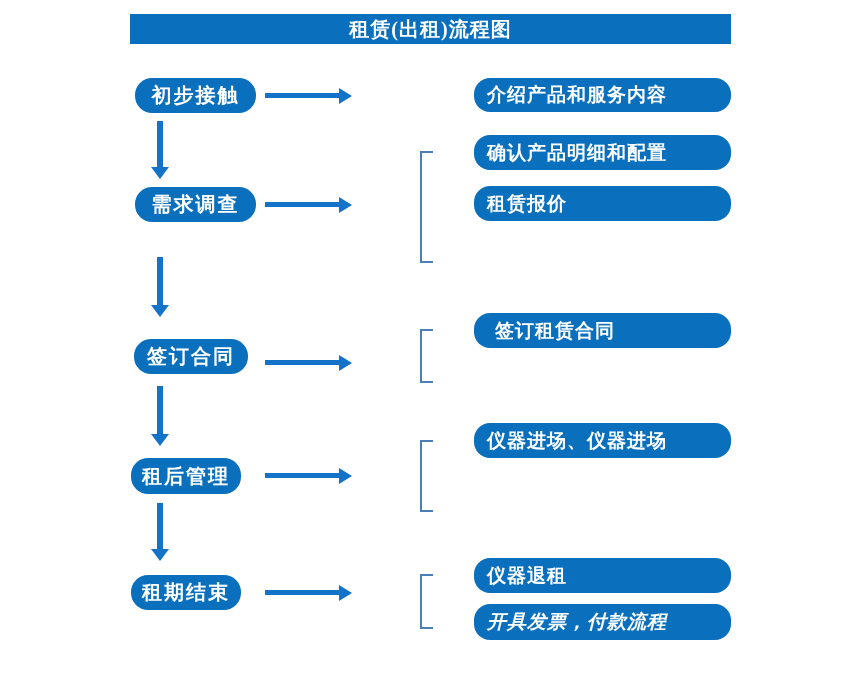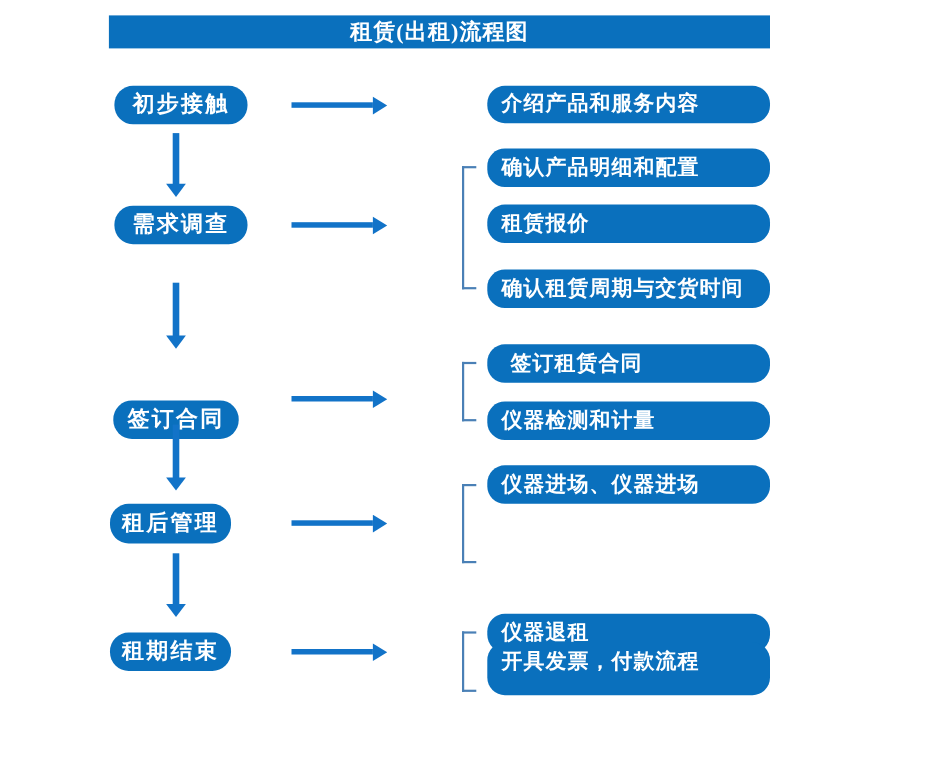--- a/index.html
+++ b/index.html
@@ -10,20 +10,21 @@
     background: #ffffff;
     font-family: "Liberation Serif", "DejaVu Serif", serif;
     overflow: hidden;
   }
   .box {
     position: absolute;
     background: #0a70bd;
     color: #ffffff;
     font-weight: bold;
     box-sizing: border-box;
+    margin-left: 31px;
   }
   .title-bar {
     left: 99px; top: 14px; width: 601px; height: 30px;
     line-height: 30px; text-align: center;
     font-size: 20px; letter-spacing: 1px;
   }
   .step {
     text-align: center;
     font-size: 20px;
     letter-spacing: 2px;
@@ -33,34 +34,34 @@
     left: 443px; width: 257px;
     font-size: 19px;
     letter-spacing: 1px;
     padding-left: 13px;
     text-align: left;
     border-radius: 16px;
   }
   
   .step-1 { left: 104px; top: 78px;  width: 121px; height: 35px; line-height: 35px; }
   .step-2 { left: 104px; top: 187px; width: 121px; height: 35px; line-height: 35px; }
-  .step-3 { left: 103px; top: 364px; width: 114px; height: 35px; line-height: 35px; }
+  .step-3 { left: 103px; top: 339px; width: 114px; height: 35px; line-height: 35px; }
   .step-4 { left: 100px; top: 458px; width: 110px; height: 36px; line-height: 36px; }
   .step-5 { left: 100px; top: 575px; width: 110px; height: 35px; line-height: 35px; }
   
   .d-1a { top: 78px;  height: 34px; line-height: 34px; }
   .d-2a { top: 135px; height: 35px; line-height: 35px; }
   .d-2b { top: 186px; height: 35px; line-height: 35px; }
   .d-2c { top: 245px; height: 35px; line-height: 35px; }
   .d-3a { top: 313px; height: 35px; line-height: 35px; padding-left: 21px; }
   .d-3b { top: 365px; height: 35px; line-height: 35px; }
   .d-4a { top: 423px; height: 35px; line-height: 35px; }
   .d-4b { top: 493px; height: 36px; line-height: 36px; }
   .d-5a { top: 558px; height: 35px; line-height: 35px; }
-  .d-5b { top: 584px; height: 48px; line-height: 36px; }
+  .d-5b { top: 604px; height: 36px; line-height: 36px; font-style: italic; }
   
   .harrow { position: absolute; left: 265px; width: 87px; height: 16px; }
   .harrow .shaft {
     position: absolute; left: 0; top: 5px; width: 74px; height: 5px;
     background: #1273c8;
   }
   .harrow .head {
     position: absolute; right: 0; top: 0; width: 0; height: 0;
     border-top: 8px solid transparent;
     border-bottom: 8px solid transparent;
@@ -153,23 +154,21 @@
 
   <div class="bracket br-2"></div>
   <div class="bracket br-3"></div>
   <div class="bracket br-4"></div>
   <div class="bracket br-5"></div>
 
   <div class="box detail d-1a">介绍产品和服务内容</div>
 
   <div class="box detail d-2a">确认产品明细和配置</div>
   <div class="box detail d-2b">租赁报价</div>
-  <div class="box detail d-2c">确认租赁周期与交货时间</div>
 
   <div class="box detail d-3a">签订租赁合同</div>
-  <div class="box detail d-3b">仪器检测和计量</div>
 
   <div class="box detail d-4a">仪器进场、仪器进场</div>
 
   <div class="box detail d-5a">仪器退租</div>
   <div class="box detail d-5b">开具发票，付款流程</div>
 
 </div>
 
 </body></html>

